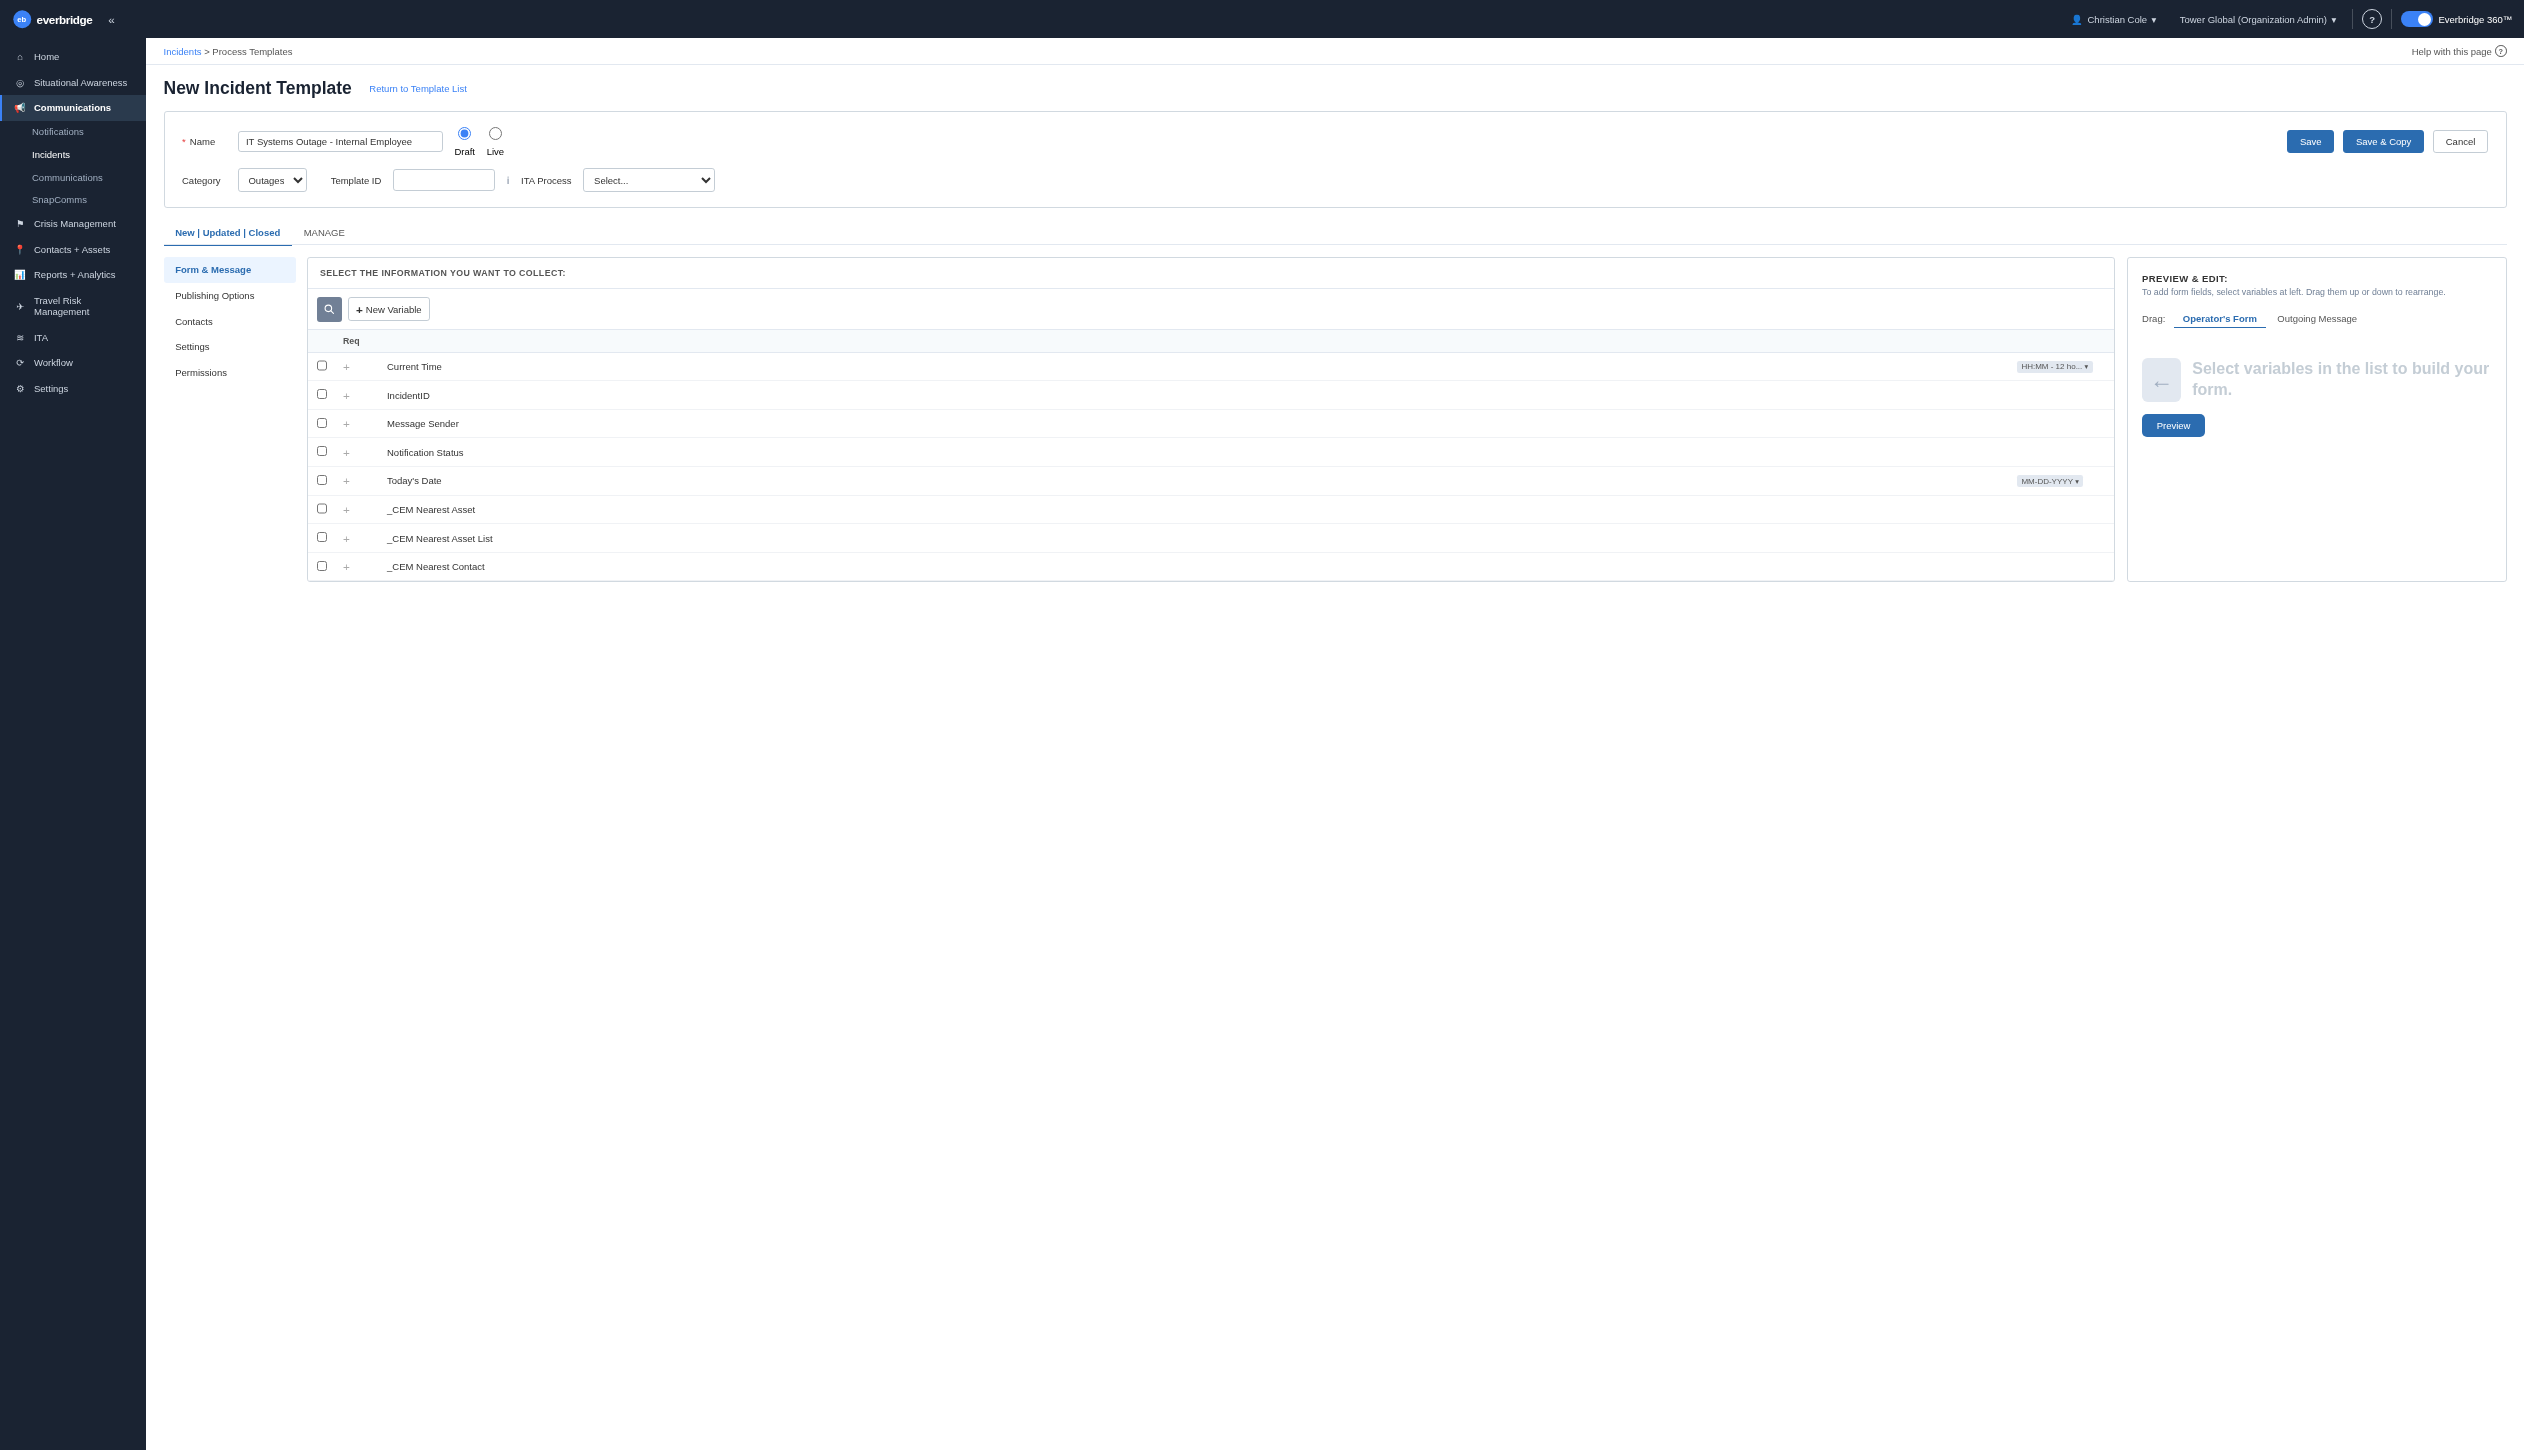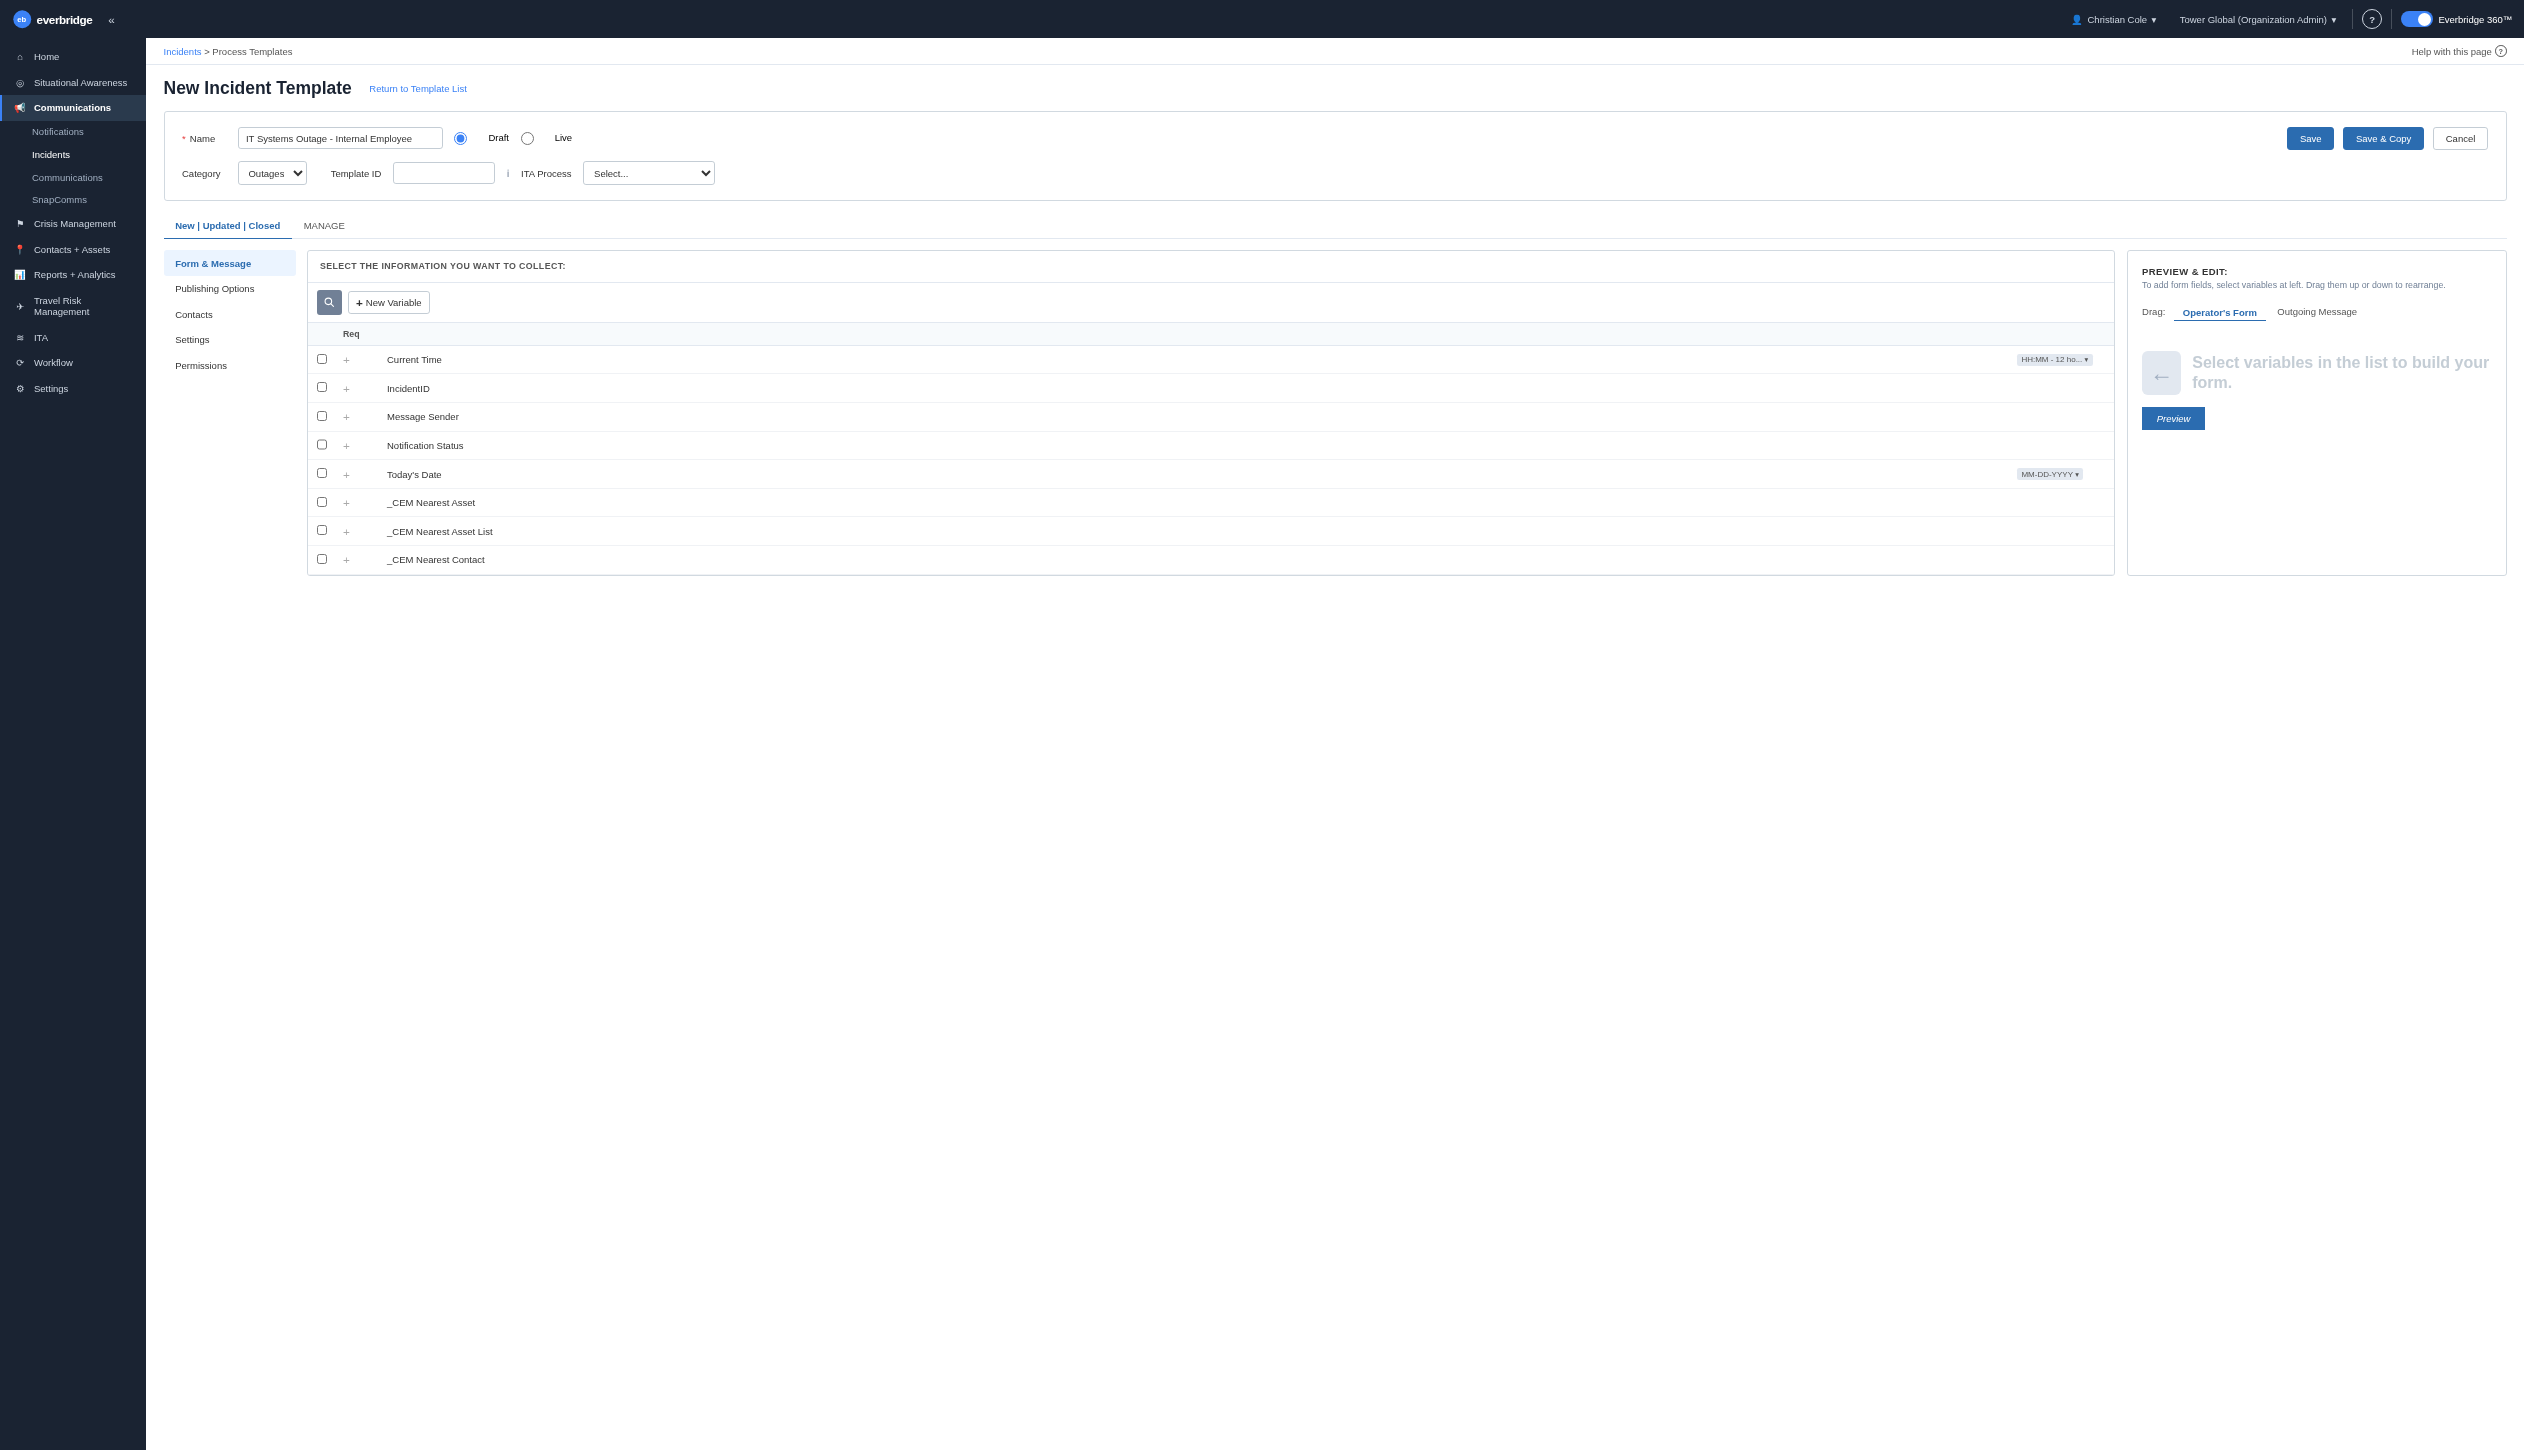--- a/index.html
+++ b/index.html
@@ -104,21 +104,21 @@
     .form-input {
       border: 0.7px solid #c4cdd5;
       border-radius: 2.9px;
       padding: 4.4px 7.3px;
       font-size: 9.5px;
       color: #333;
       outline: none;
     }
     .name-input { width: 205px; }
     .radio-group { display: flex; align-items: center; gap: 11.7px; }
-    .radio-item { display: flex; align-items: flex-start; gap: 21px; cursor: pointer; font-size: 9.5px; }
+    .radio-item { display: flex; align-items: center; gap: 6px; cursor: pointer; font-size: 9.5px; flex-direction: column; }
     .radio-item input[type=radio] { accent-color: #3b82f6; }
     .btn-group { display: flex; gap: 9px; margin-left: auto; }
     .btn { padding: 5.1px 11.7px; border-radius: 2.9px; font-size: 9.5px; cursor: pointer; border: 0.7px solid transparent; font-weight: 500; }
     .btn-primary { background: #2b6cb0; color: #fff; border-color: #2b6cb0; }
     .btn-secondary { background: #2b6cb0; color: #fff; border-color: #2b6cb0; }
     .btn-outline { background: #fff; color: #333; border-color: #c4cdd5; }
     .select-input {
       border: 0.7px solid #c4cdd5;
       border-radius: 2.9px;
       padding: 4.4px 5.8px;
@@ -288,25 +288,24 @@
       justify-content: center;
       font-size: 20.5px;
       color: #a0aec0;
     }
     .preview-empty-text { font-size: 16px; font-weight: 600; color: #c4cdd5; line-height: 1.3; }
     .preview-btn {
       padding: 5.8px 14.6px;
       background: #2b6cb0;
       color: #fff;
       border: none;
-      border-radius: 0;
+      border-radius: 5px;
       cursor: pointer;
       font-size: 9.5px;
       font-weight: 500;
-      font-style: italic;
     }
   </style>
 </head>
 <body>
 
 <div class="top-nav">
   <div class="logo">
     <svg viewBox="0 0 32 32" fill="none" xmlns="http://www.w3.org/2000/svg" style="font-size:18px">
       <circle cx="16" cy="16" r="14" fill="#3b82f6"></circle>
       <text x="8" y="21" font-size="12" fill="white" font-weight="bold">eb</text>

